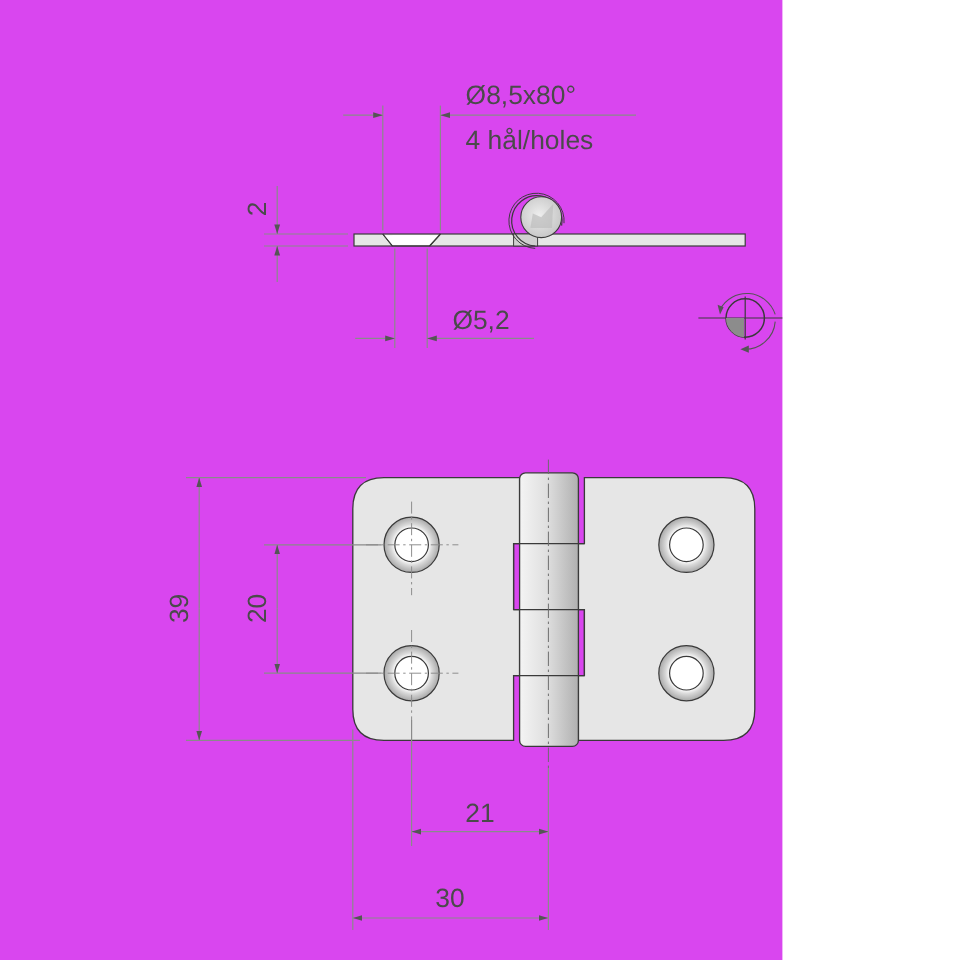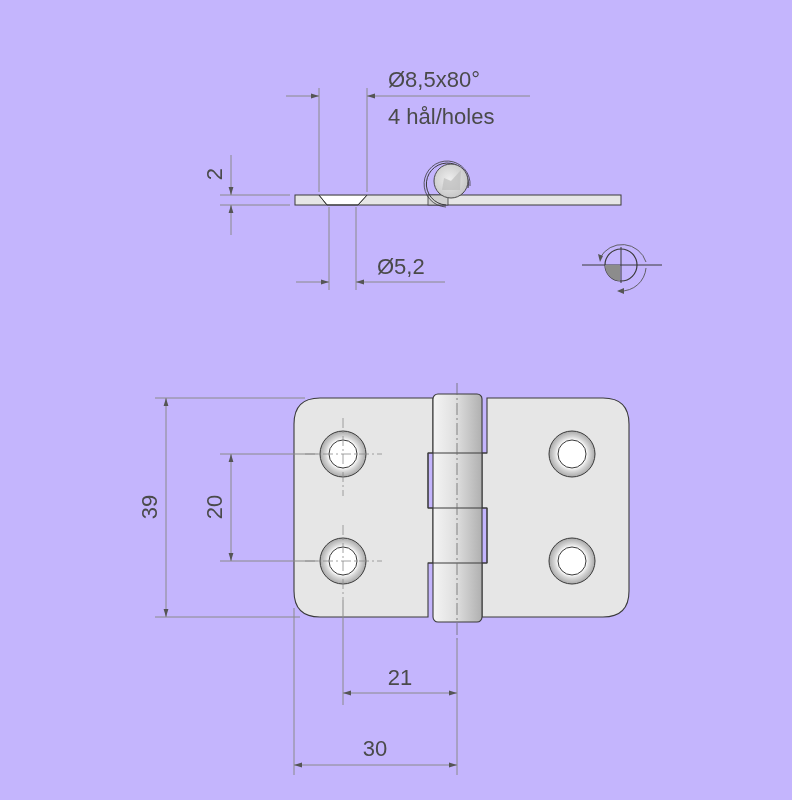--- a/index.html
+++ b/index.html
@@ -1,16 +1,16 @@
 <!DOCTYPE html>
 <html><head>
 <meta charset="utf-8">
 <style>
   html, body { margin: 0; padding: 0; background: #ffffff; }
-  #canvas { position: relative; width: 792px; height: 800px; background: #c4b5fd; overflow: hidden; }
+  #canvas { position: relative; width: 652px; height: 800px; background: #d946ef; overflow: hidden; }
   svg { position: absolute; left: 0; top: 0; }
   .dimtext { font-family: "Liberation Sans", sans-serif; fill: #4a4a4a; }
 </style>
 </head>
 <body>
 
 <div id="canvas">
 <svg width="800" height="800" viewBox="0 0 800 800" xmlns="http://www.w3.org/2000/svg">
   <defs>
     <linearGradient id="pinGrad" x1="0" x2="1" y1="0" y2="0">

